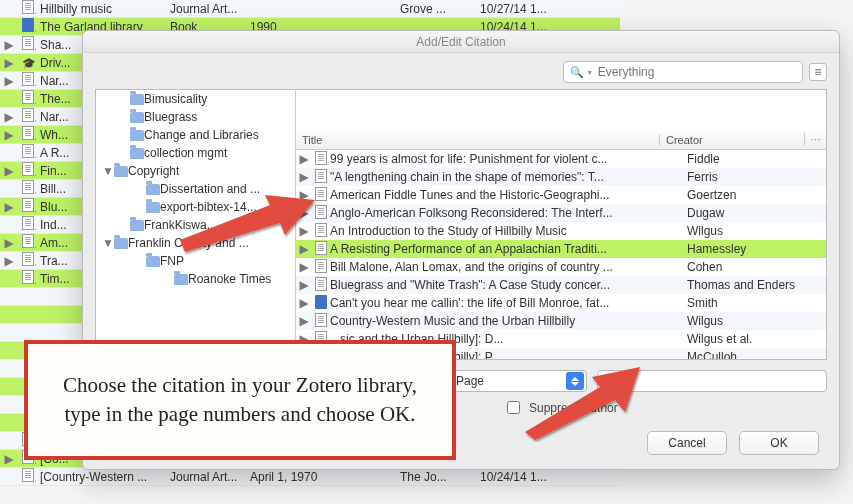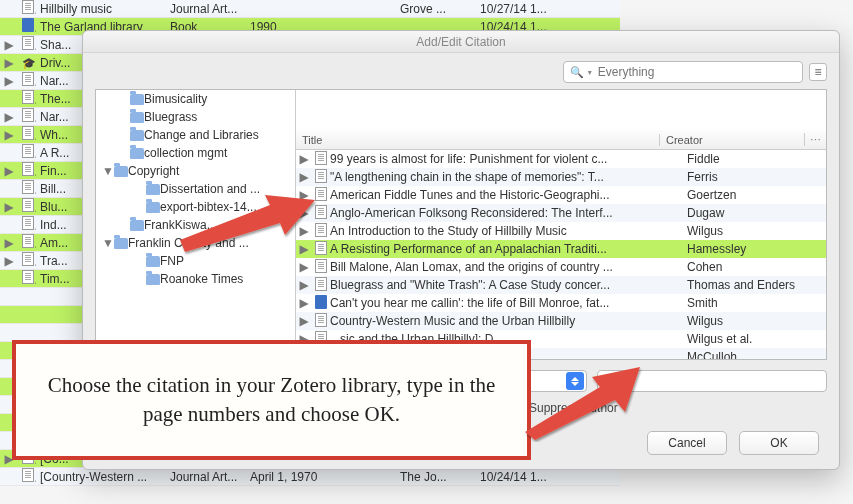--- a/index.html
+++ b/index.html
@@ -141,22 +141,22 @@
   .mac-btn{
     min-width:80px;height:24px;border:1px solid #bbb;border-radius:5px;
     background:linear-gradient(#fff,#f0f0f0);font-size:12px;color:#333;
   }
   .button-row .left-btns{margin-right:auto;display:flex;gap:12px;padding-left:6px;}
   .left-btns .mac-btn{color:#999;}
 
   
   .callout{
     position:absolute;
-    left:12px; top:340px;
-    width:519px; height:120px;
+    left:24px; top:340px;
+    width:432px; height:120px;
     border:4px solid #cf3b2f;
     background:#fffefb;
     display:flex;align-items:center;justify-content:center;
     text-align:center;
     font-family: Georgia, "Times New Roman", serif;
     font-size:21px; line-height:1.4; color:#222;
     padding:8px 20px;
     z-index:50;
   }
 
@@ -470,21 +470,21 @@
         <div class="tree-item" style="padding-left: 6px;">
           <span class="disc">▼</span>
           <span class="folder-icon"></span>
           <span class="lbl">Franklin County and ...</span>
         </div>
         <div class="tree-item" style="padding-left: 38px;">
           <span class="disc"></span>
           <span class="folder-icon"></span>
           <span class="lbl">FNP</span>
         </div>
-        <div class="tree-item" style="padding-left: 38px;">
+        <div class="tree-item" style="padding-left: 38px; margin-left: 28px;">
           <span class="disc"></span>
           <span class="folder-icon"></span>
           <span class="lbl">Roanoke Times</span>
         </div>
       </div>
     <div class="col-right">
       <div class="col-head">
         <div class="h-title">Title</div>
         <div class="h-creator">Creator</div>
         <div class="h-ext">⋯</div>

